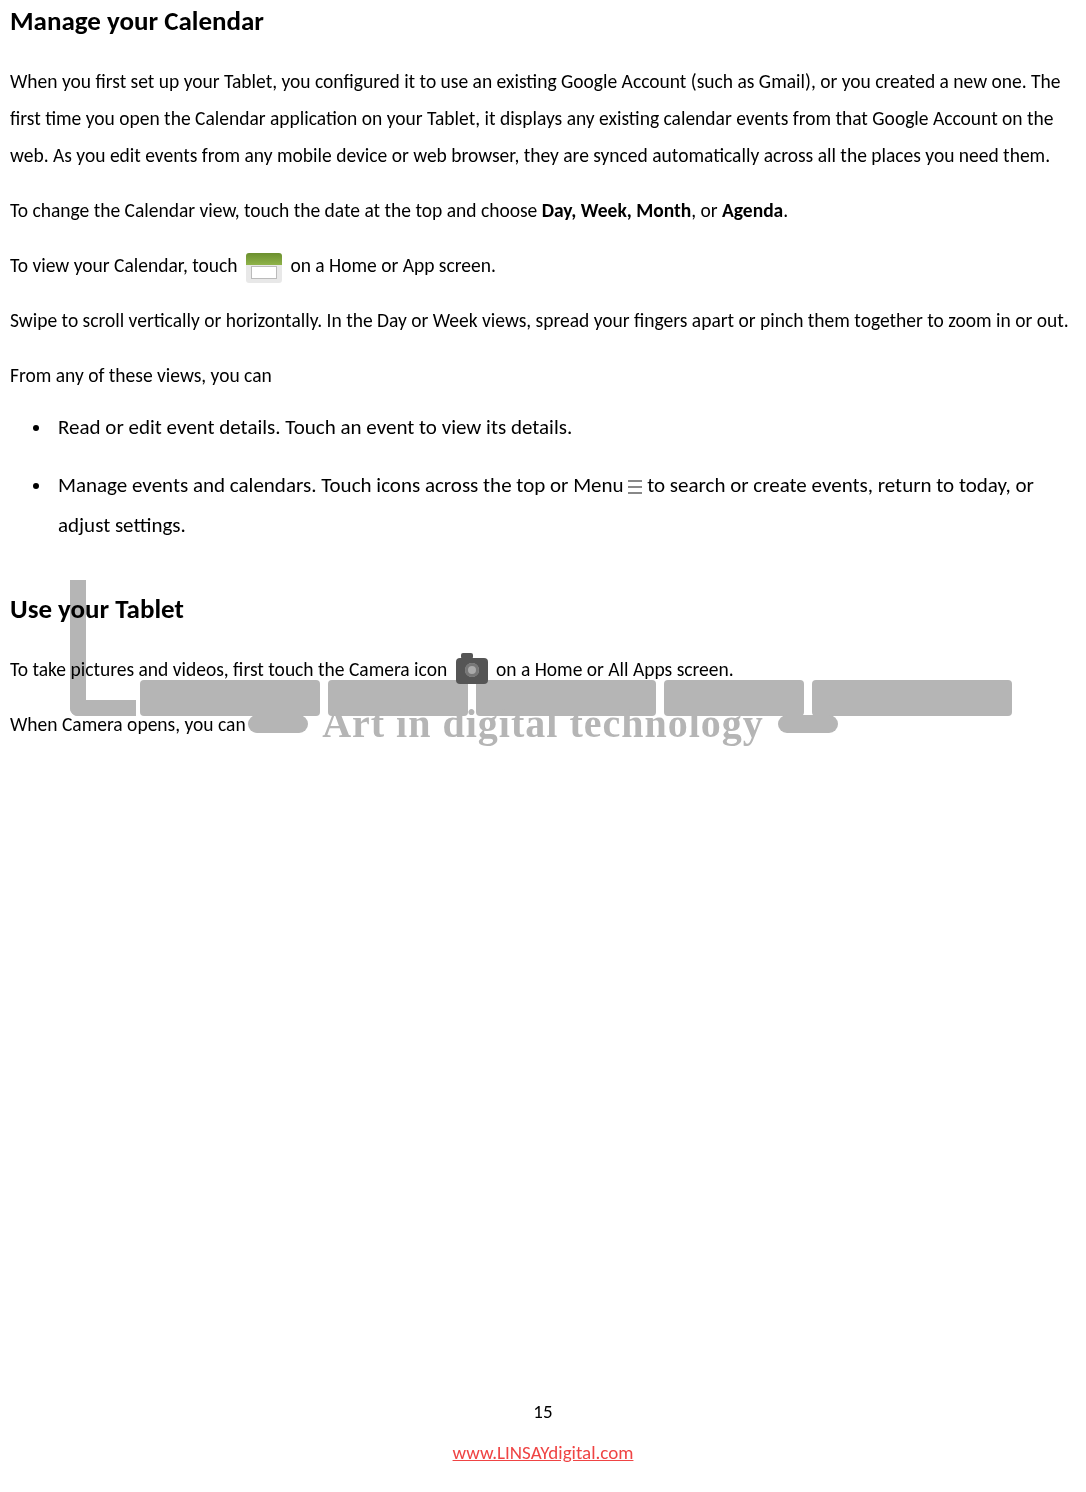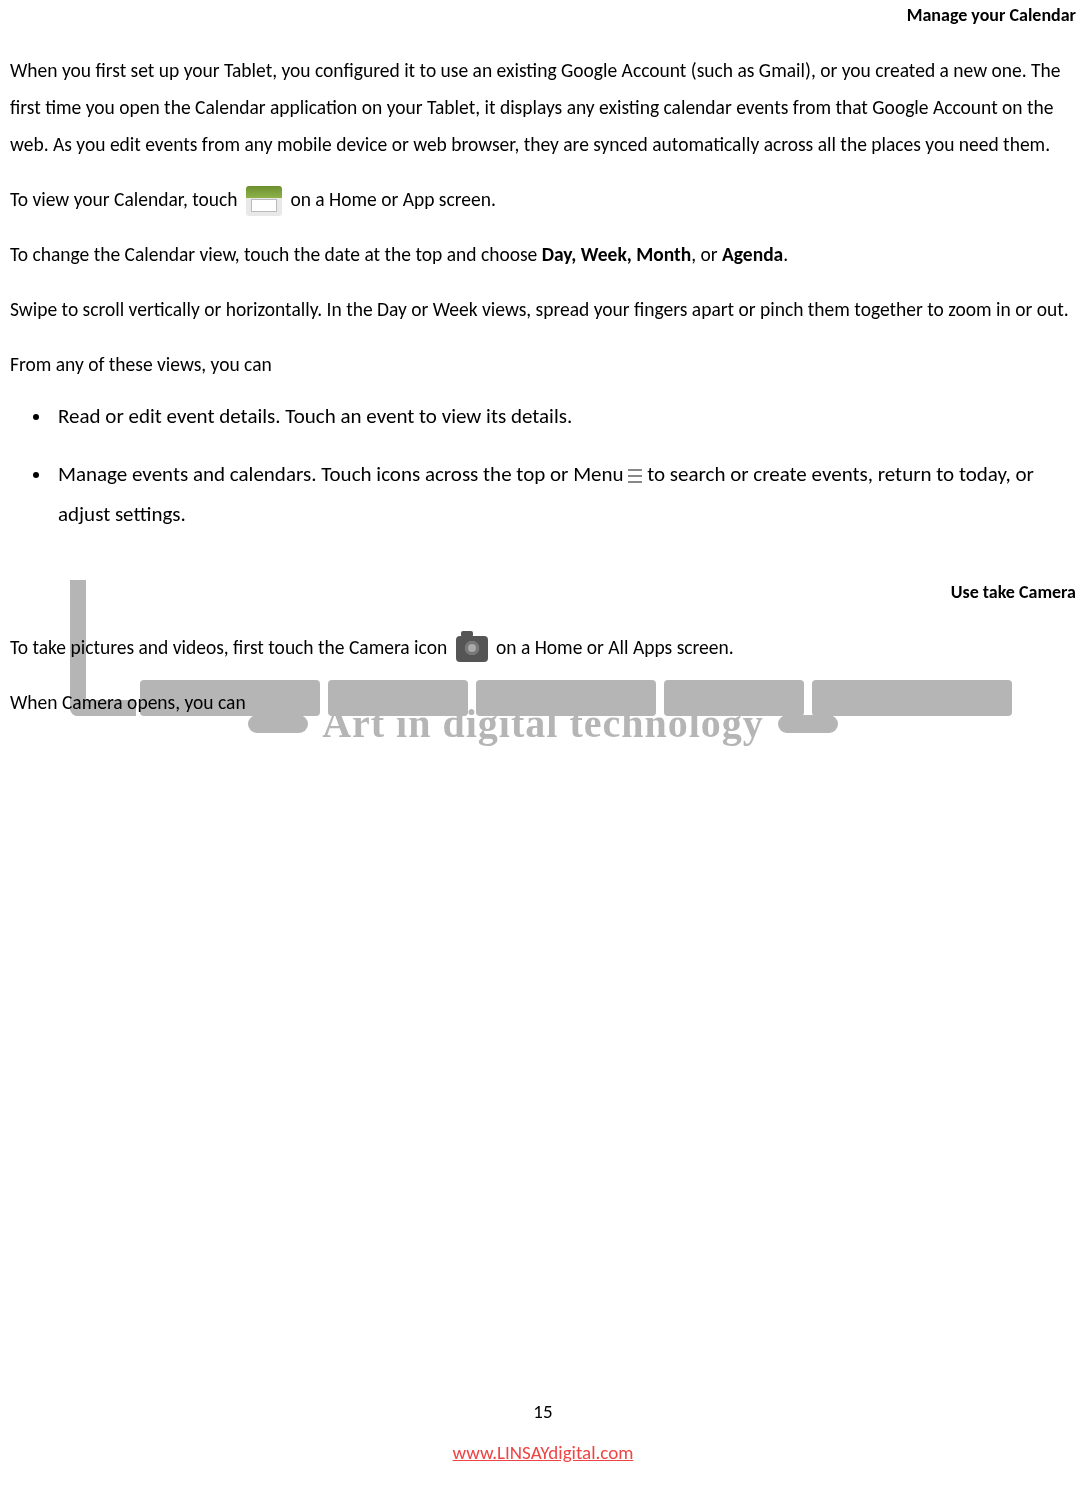--- a/index.html
+++ b/index.html
@@ -13,24 +13,23 @@
     position: relative;
     box-sizing: border-box;
   }
   .page {
     padding: 4px 10px 0 10px;
     box-sizing: border-box;
     position: relative;
     height: 100%;
   }
   h2 {
-    font-size: 18px;
+    font-size: 27px;
     font-weight: bold;
     margin: 0 0 26px 0;
-    text-align: right;
   }
   p {
     font-size: 19.5px;
     line-height: 1.9;
     margin: 0 0 18px 0;
   }
   .tight { margin-bottom: 14px; }
   .inline-icon {
     display: inline-block;
     vertical-align: middle;
@@ -134,27 +133,27 @@
     </div>
   </div>
 
   <div class="content">
     <h2>Manage your Calendar</h2>
 
 
     <p>When you first set up your Tablet, you configured it to use an existing Google Account (such as Gmail), or you created a new one. The first time you open the Calendar application on your Tablet, it displays any existing calendar events from that Google Account on the web. As you edit events from any mobile device or web browser, they are synced automatically across all the places you need them.</p>
 
     <p>
+      <span>To change the Calendar view, touch the date at the top and choose </span><b>Day, Week, Month</b><span>, or </span><b>Agenda</b><span>.</span>
+    </p>
+
+    <p>
       <span>To view your Calendar, touch </span>
       <span class="inline-icon calendar-icon"></span>
       <span> on a Home or App screen.</span>
-    </p>
-
-    <p>
-      <span>To change the Calendar view, touch the date at the top and choose </span><b>Day, Week, Month</b><span>, or </span><b>Agenda</b><span>.</span>
     </p>
 
     <p>Swipe to scroll vertically or horizontally. In the Day or Week views, spread your fingers apart or pinch them together to zoom in or out.</p>
 
     <p class="tight">From any of these views, you can</p>
 
     <ul class="disc spaced">
       <li>
         <span>Read or edit event details. Touch an event to view its details.</span>
       </li>
@@ -162,21 +161,21 @@
         <span>Manage events and calendars. Touch icons across the top or Menu </span><span class="menu-icon">
             <span></span>
             <span></span>
             <span></span>
           </span><span> to search or create events, return to today, or adjust settings.</span>
       </li>
     </ul>
 
     <div style="height:28px"></div>
 
-    <h2>Use take Camera</h2>
+    <h2>Use your Tablet</h2>
 
 
 
     <p>
       <span>To take pictures and videos, first touch the Camera icon </span>
       <span class="inline-icon camera-icon"></span>
       <span> on a Home or All Apps screen.</span>
     </p>
 
     <p class="tight">When Camera opens, you can</p>

